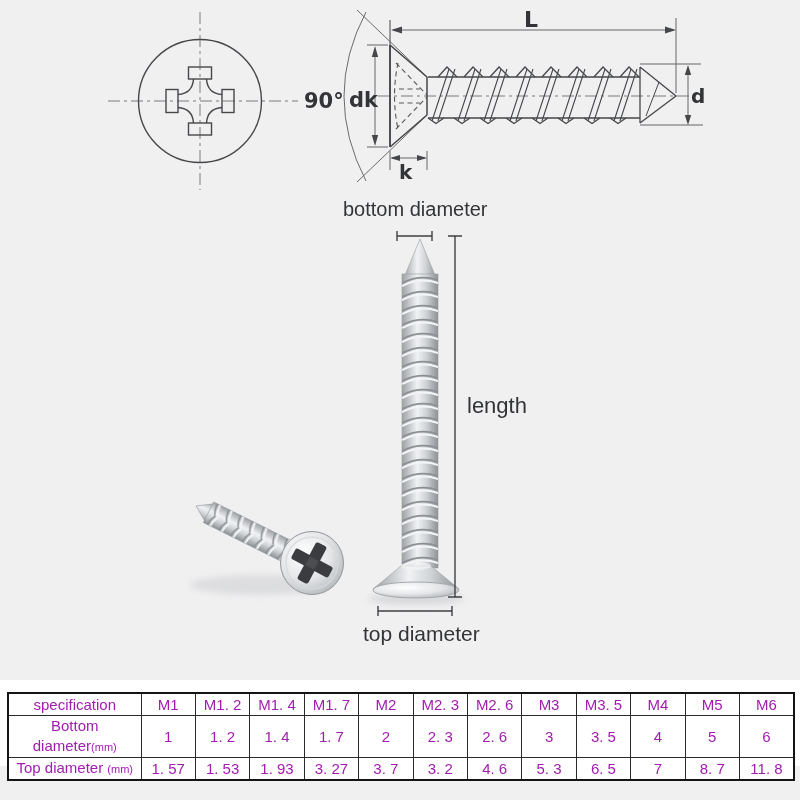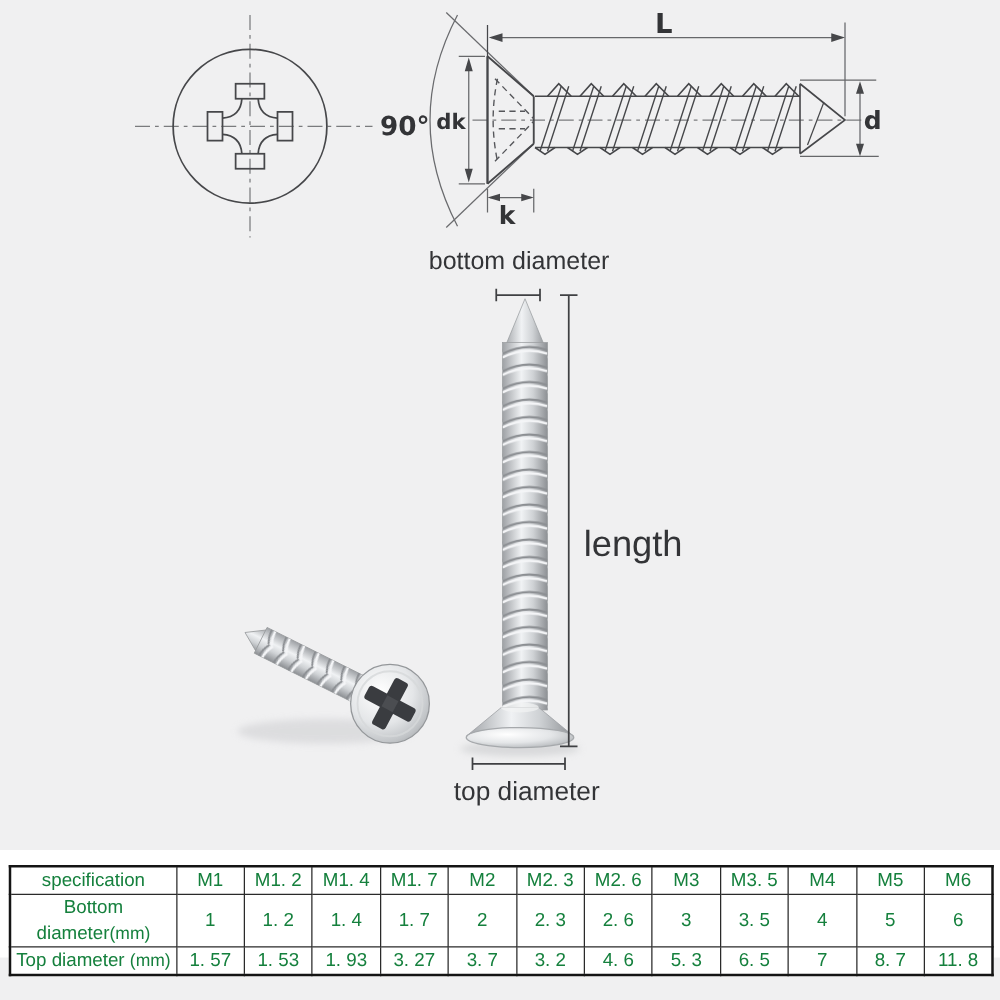--- a/index.html
+++ b/index.html
@@ -6,27 +6,27 @@
   .stage{position:relative;width:800px;height:800px;background:#f0f0f1;overflow:hidden;
          font-family:"Liberation Sans",sans-serif;color:#2b2b2d;}
   .band{position:absolute;left:0;top:680px;width:800px;height:86px;background:#ffffff;}
   svg{position:absolute;left:0;top:0;}
   .lbl{position:absolute;white-space:nowrap;color:#2b2b2d;}
   .dimletter{font-family:"DejaVu Sans",sans-serif;font-weight:700;font-size:20px;color:#333437;}
   .photolbl{font-size:20px;color:#333437;}
   
   .spec-wrap{position:absolute;left:7px;top:692px;width:788px;}
   table.spec{border-collapse:collapse;width:788px;table-layout:fixed;background:#fff;
-             border:2px solid #141414;font-family:"Liberation Sans",sans-serif;color:#15803d;}
+             border:2px solid #141414;font-family:"Liberation Sans",sans-serif;color:#a21caf;}
   table.spec td{border:1px solid #2a2a2a;text-align:center;padding:0;height:20px;
                 font-size:15px;line-height:20px;overflow:hidden;}
   table.spec tr.hdr td{height:21px;line-height:21px;}
   td.speccell{font-size:17px;}
   td.rowlabel{font-size:13.5px;}
-  td.rowlabel .unit{font-size:14px;}
+  td.rowlabel .unit{font-size:11px;}
   col.c0{width:133px;}
 </style>
 </head>
 <body>
 
 <div class="stage">
 
   <div class="band"></div>
 
   <svg width="800" height="800" viewBox="0 0 800 800">
@@ -165,27 +165,27 @@
       <g>
         <path d="M455,236 V597 M448,236 H462 M448,597 H462"></path>
       </g>
       <g>
         <path d="M378,611 H452 M378,606 V616 M452,606 V616"></path>
       </g>
     </g>
   </svg>
 
   <div class="lbl dimletter" style="left:304px;top:89px;font-size:21px;">90°</div>
-  <div class="lbl dimletter" style="left:349px;top:88px;font-size:17px;">dk</div>
+  <div class="lbl dimletter" style="left:349px;top:88px;font-size:21px;">dk</div>
   <div class="lbl dimletter" style="left:399px;top:160px;">k</div>
   <div class="lbl dimletter" style="left:524px;top:7px;font-size:22px;">L</div>
   <div class="lbl dimletter" style="left:691px;top:84px;">d</div>
 
   <div class="lbl photolbl" style="left:343px;top:198px;">bottom diameter</div>
-  <div class="lbl photolbl" style="left:467px;top:420px;font-size:29px;">length</div>
+  <div class="lbl photolbl" style="left:467px;top:393px;font-size:22px;">length</div>
   <div class="lbl photolbl" style="left:363px;top:622px;font-size:21px;">top diameter</div>
 
   <div class="spec-wrap">
     <table class="spec">
       <colgroup>
           <col class="c0">
           <col>
           <col>
           <col>
           <col>

